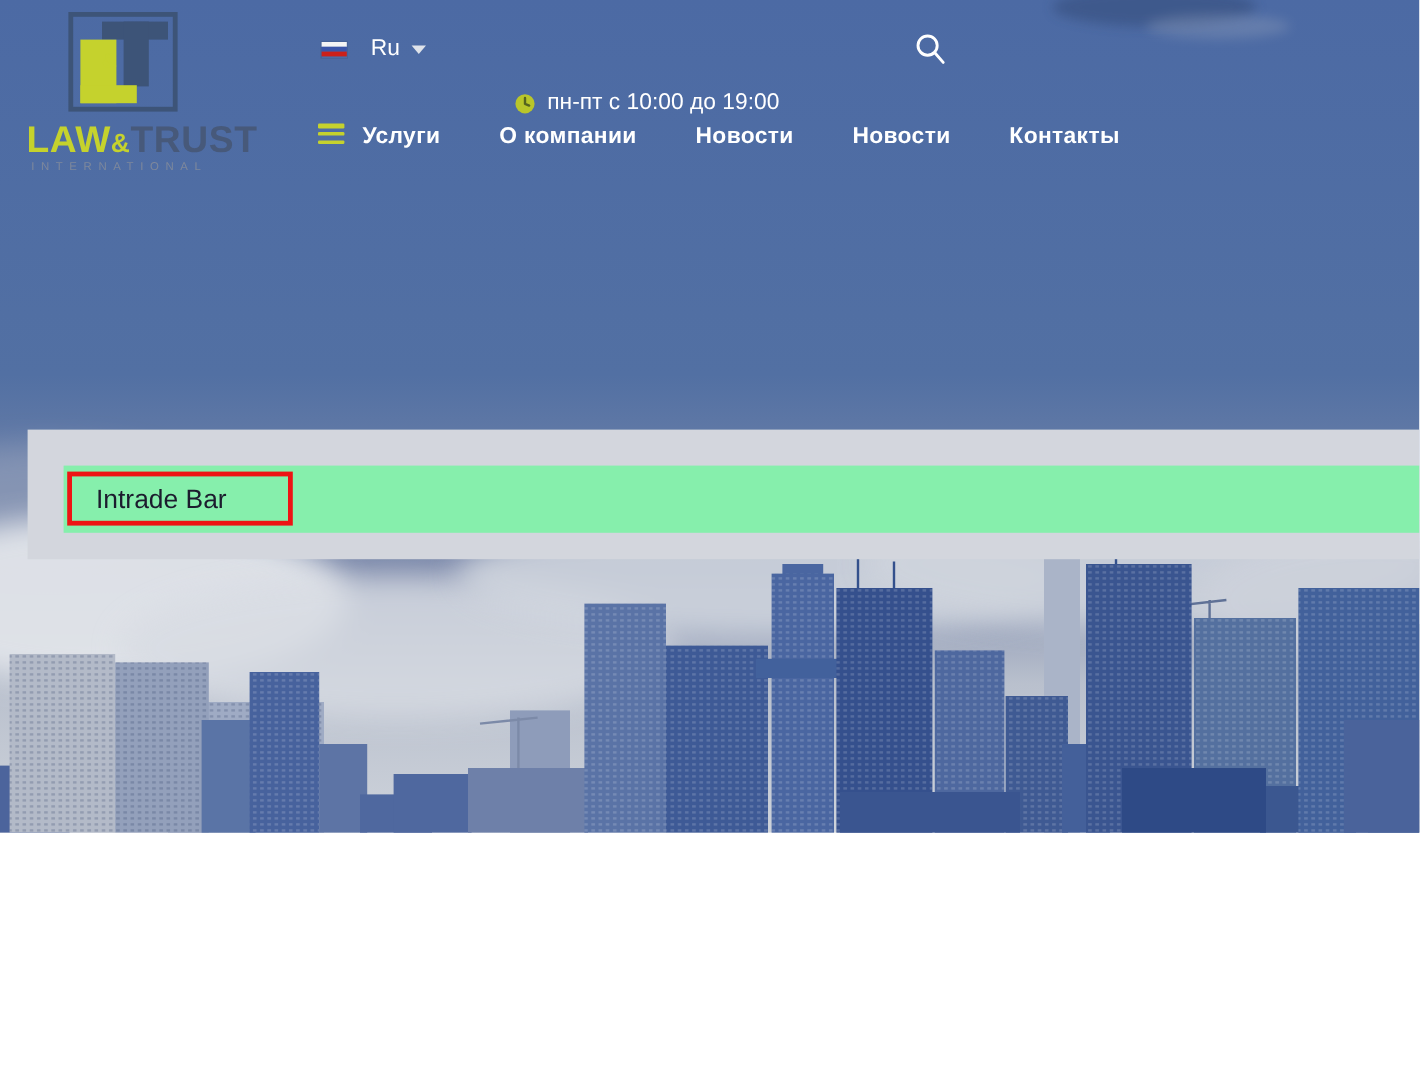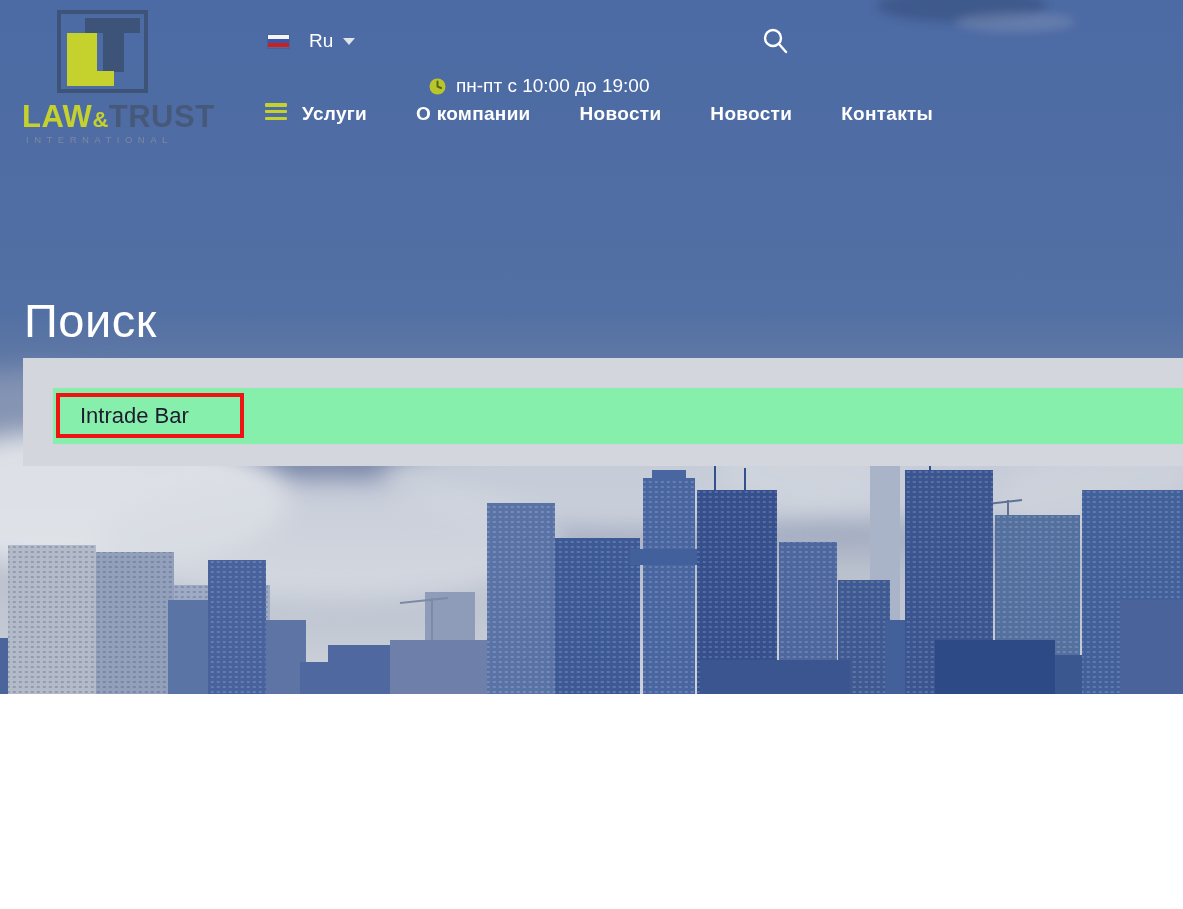--- a/index.html
+++ b/index.html
@@ -200,21 +200,20 @@
         <span class="nav-label">Новости</span>
       </div>
       <div class="nav-item">
         <span class="nav-label">Новости</span>
       </div>
       <div class="nav-item">
         <span class="nav-label">Контакты</span>
       </div>
     </nav>
 
-    <h1 class="page-title">Поиск</h1>
 
     <div class="search-panel">
       <div class="search-input">
         <span class="search-query">Intrade Bar</span>
       </div>
       <div class="ann-box-input"></div>
     </div>
   </div>
 
 

